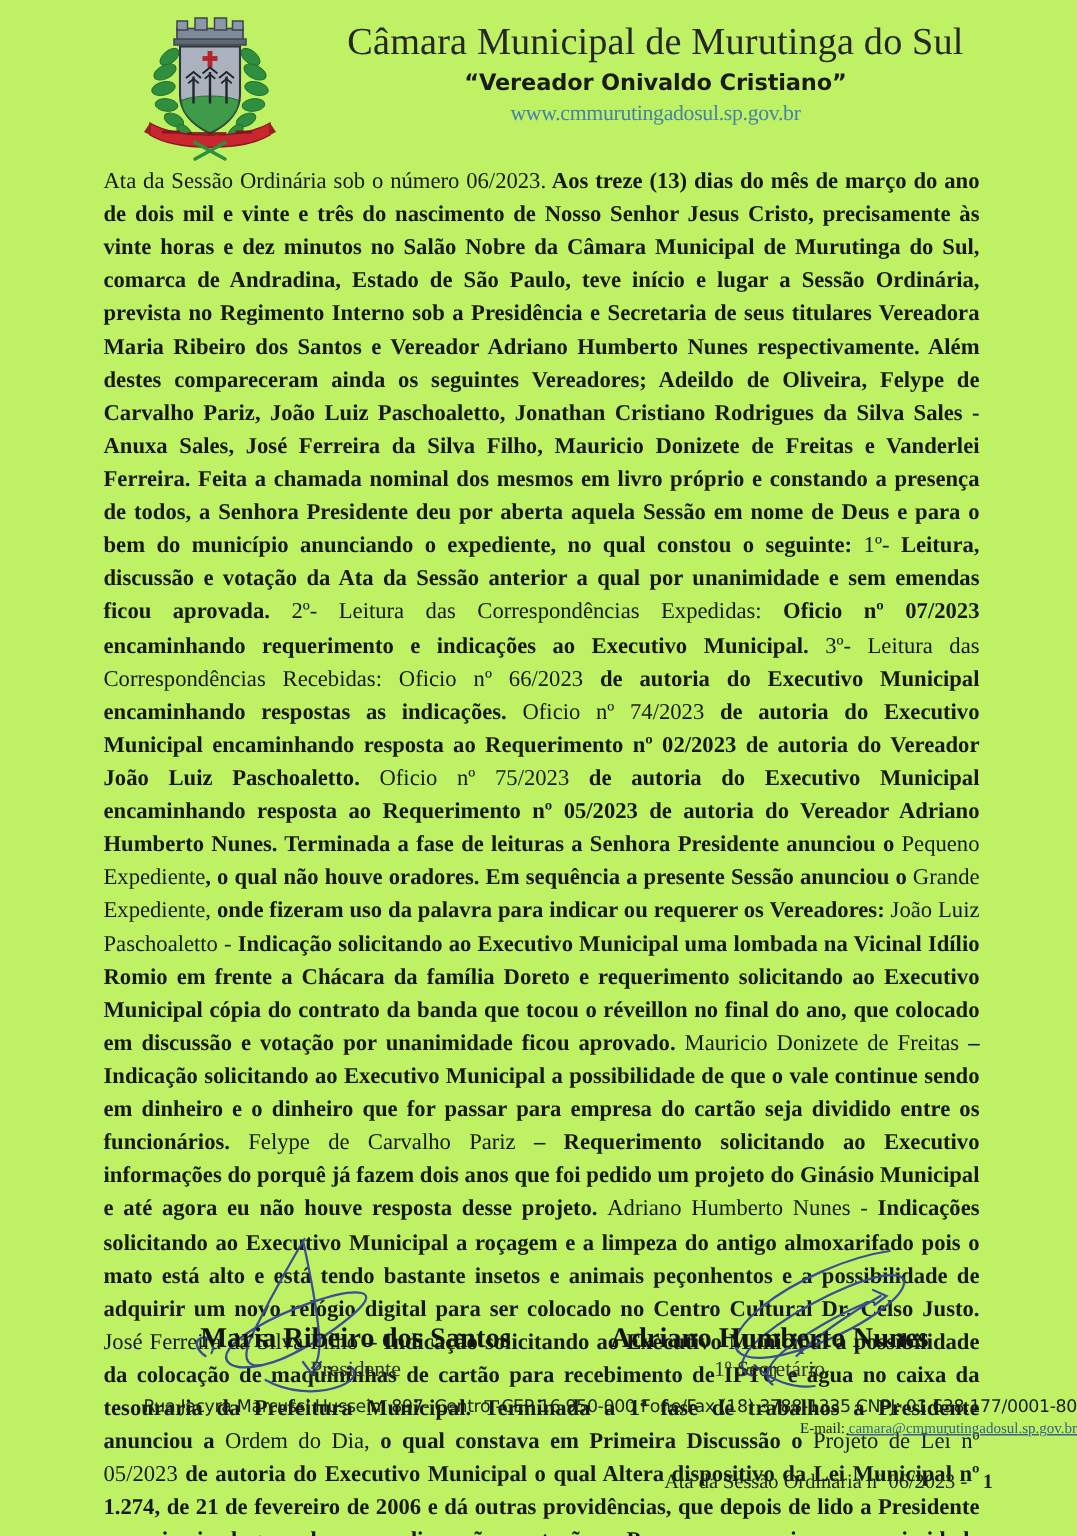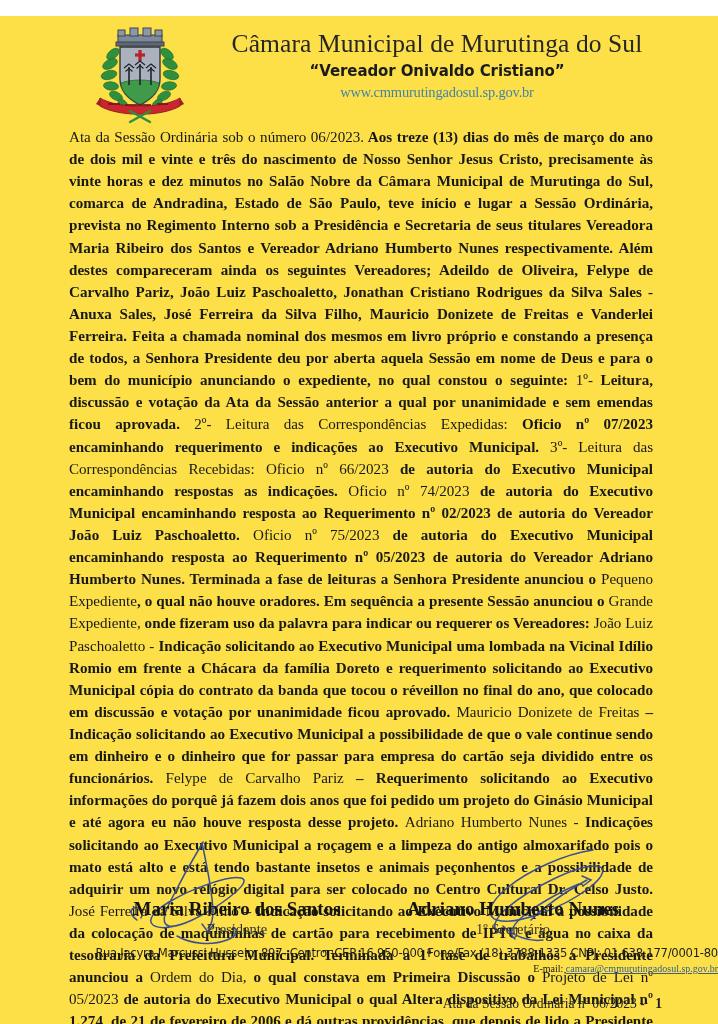--- a/index.html
+++ b/index.html
@@ -12,22 +12,21 @@
     height: 1024px;
     position: relative;
     font-family: "Liberation Serif", "DejaVu Serif", serif;
     color: #1a1a1a;
     overflow: hidden;
   }
 
   .page {
     position: absolute;
     inset: 0;
-    background: #fde047;
-    margin-top: 16px;
+    background: #bef264;
   }
 
   
   .header {
     position: absolute;
     top: 6px;
     left: 0;
     right: 0;
     height: 100px;
   }

